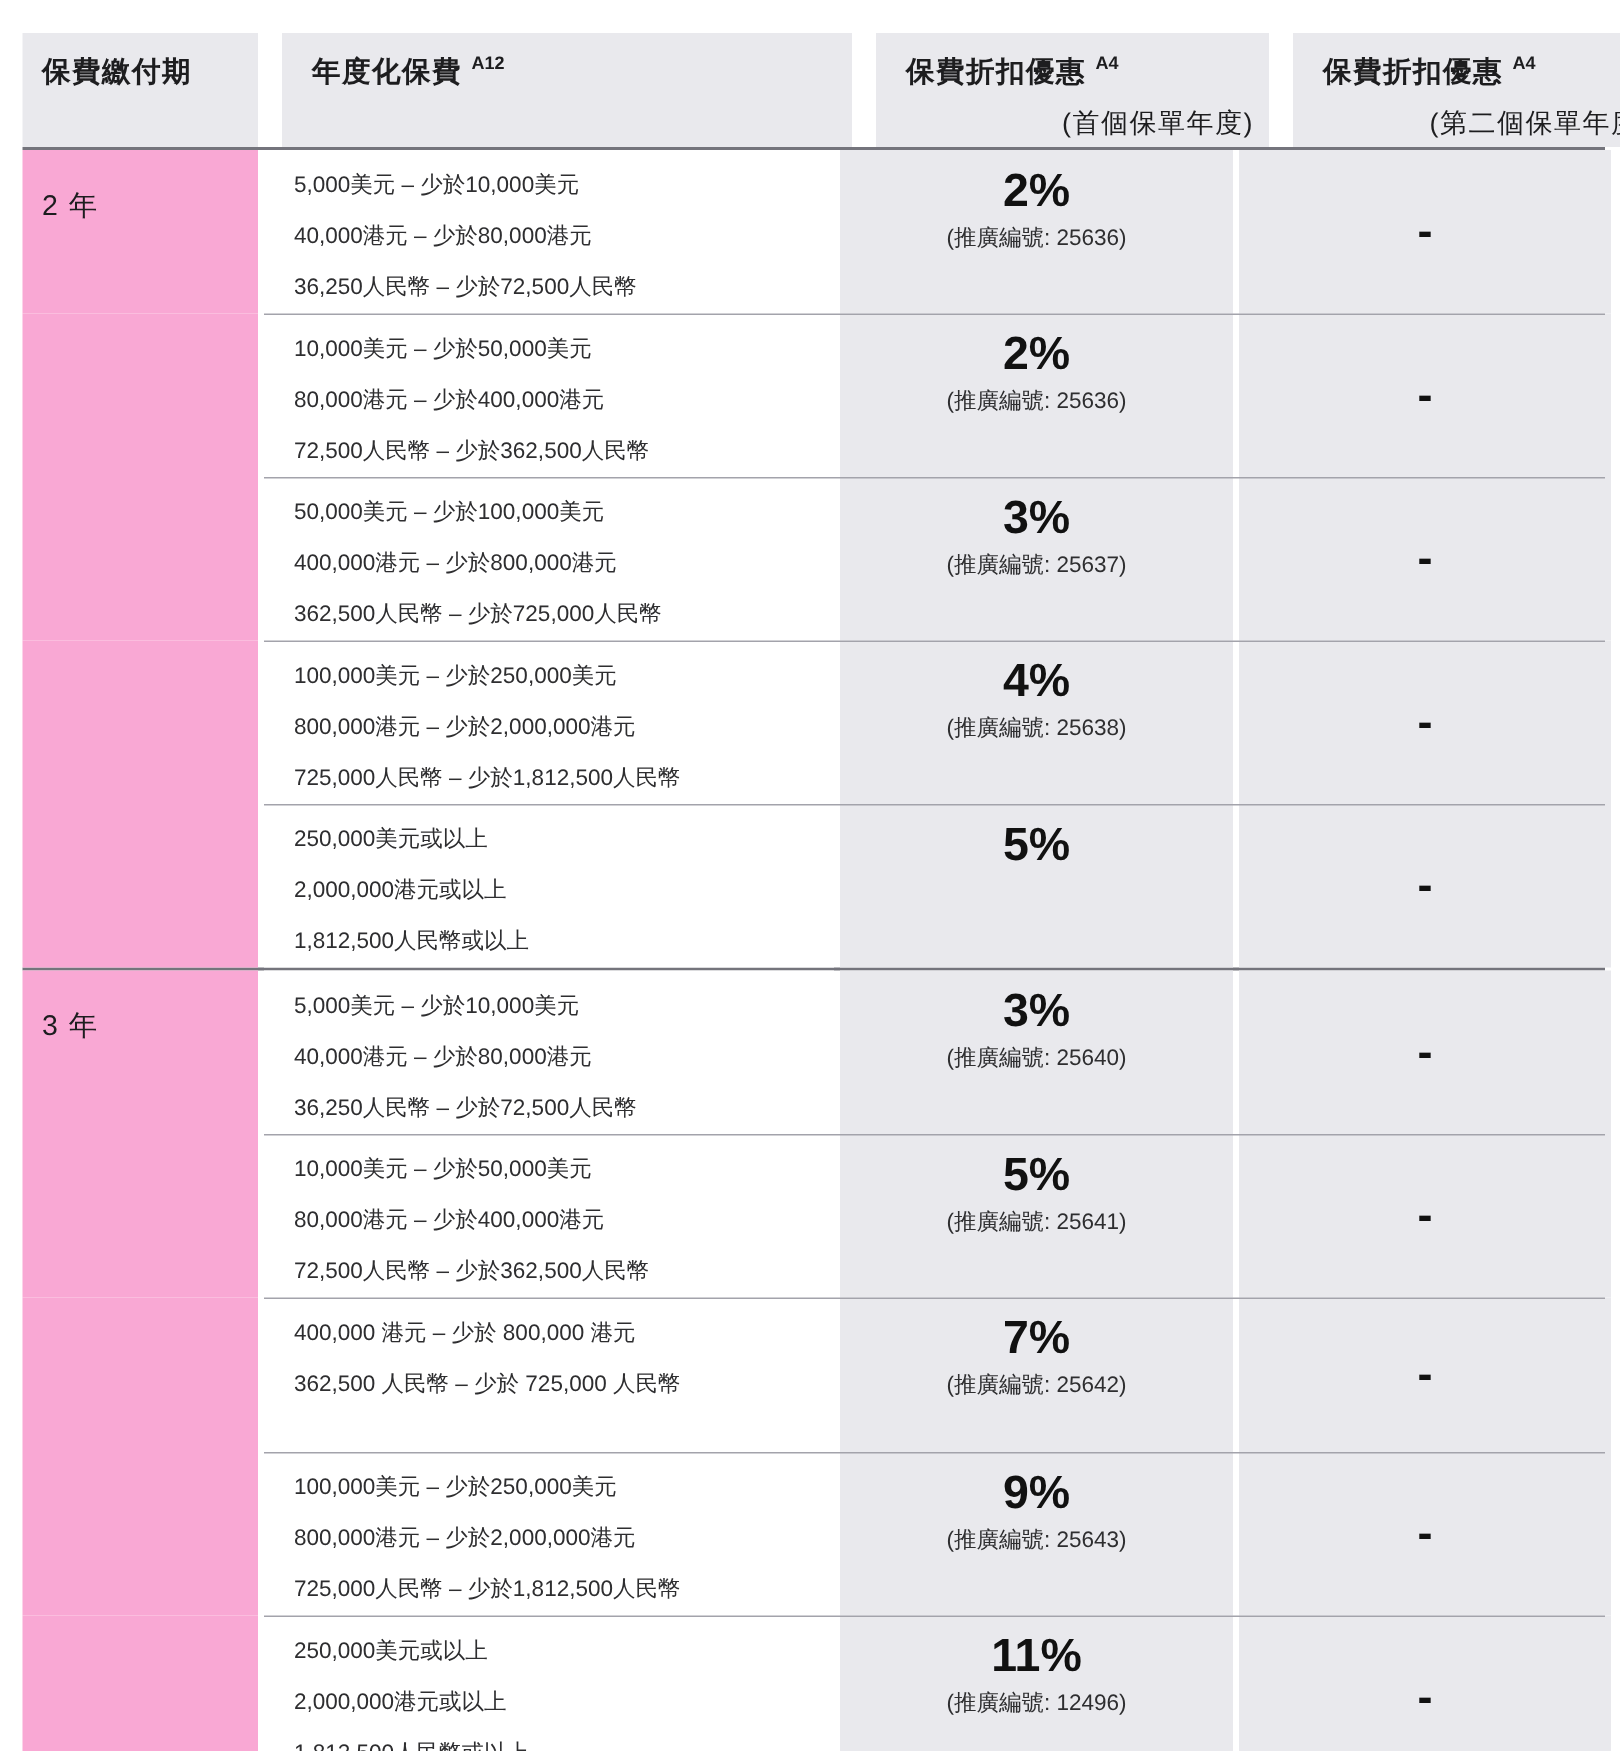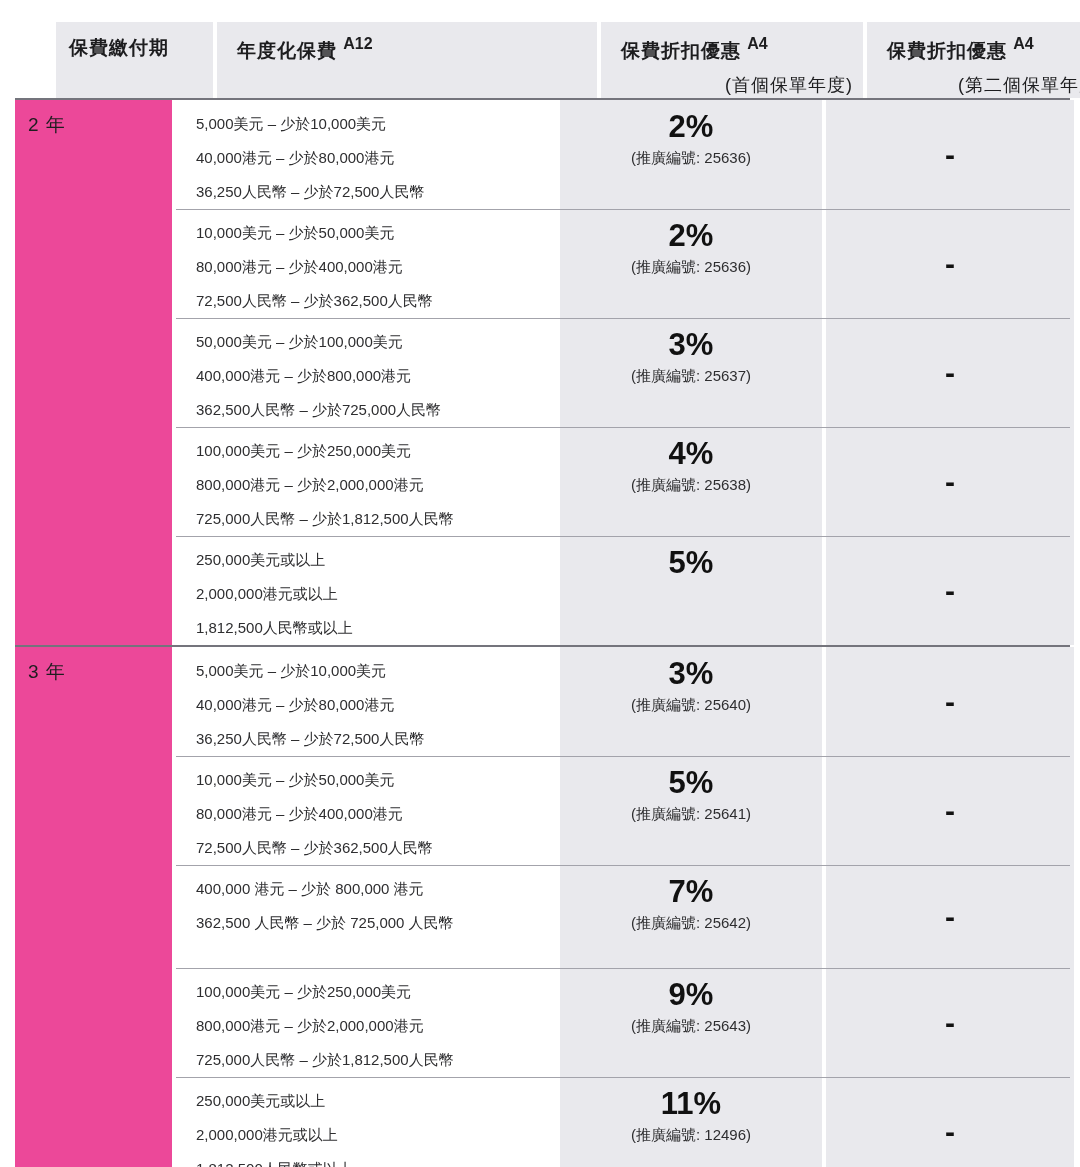--- a/index.html
+++ b/index.html
@@ -13,42 +13,42 @@
   html,body{margin:0;padding:0;}
   body{
     width:1080px;height:1167px;
     background:#ffffff;
     font-family:"Liberation Sans","DejaVu Sans",sans-serif;
     color:var(--text-main);
   }
   .table{
     position:absolute;left:15px;top:22px;width:1055px;
   }
-  .hrow{display:flex;gap:4px;margin-left:41px;}
+  .hrow{display:flex;gap:16px;}
   .cell{flex:0 0 auto;}
   .c1{width:157px;}
   .c2{width:380px;}
   .c3{width:262px;}
   .c4{width:248px;}
   .hcell{
     background:var(--cell-bg);
     height:76px;
     padding:13px 10px 0 20px;
   }
   .hcell.c1{padding-left:13px;}
   .htitle{font-weight:bold;font-size:19px;letter-spacing:1px;}
-  .hsup{font-weight:bold;font-size:16px;vertical-align:8px;letter-spacing:0;}
+  .hsup{font-weight:bold;font-size:12px;vertical-align:8px;letter-spacing:0;}
   .hsub{font-size:18px;font-weight:normal;margin-top:9px;letter-spacing:1px;text-align:right;}
   .section{border-top:2px solid var(--line-strong);}
   .row{display:flex;gap:4px;position:relative;min-height:103px;}
   .row.sep::before{
     content:"";position:absolute;left:161px;right:0;top:0;height:1px;
     background:var(--line-light);
   }
-  .row .c1{padding:12px 8px 0 13px;background:#ec4899;}
+  .row .c1{padding:24px 8px 0 13px;background:#f9a8d4;}
   .period{font-size:19px;color:var(--text-main);letter-spacing:1px;}
   .row .c2{padding:7px 8px 0 20px;background:#ffffff;}
   .amount{font-size:15px;line-height:34px;color:var(--text-soft);}
   .row .c3{
     background:var(--cell-bg);text-align:center;padding-top:9px;
   }
   .pct{font-weight:bold;font-size:31px;line-height:36px;color:#111;}
   .promo{font-size:15px;margin-top:4px;color:var(--text-soft);}
   .row .c4{
     background:var(--cell-bg);display:flex;align-items:center;justify-content:center;

